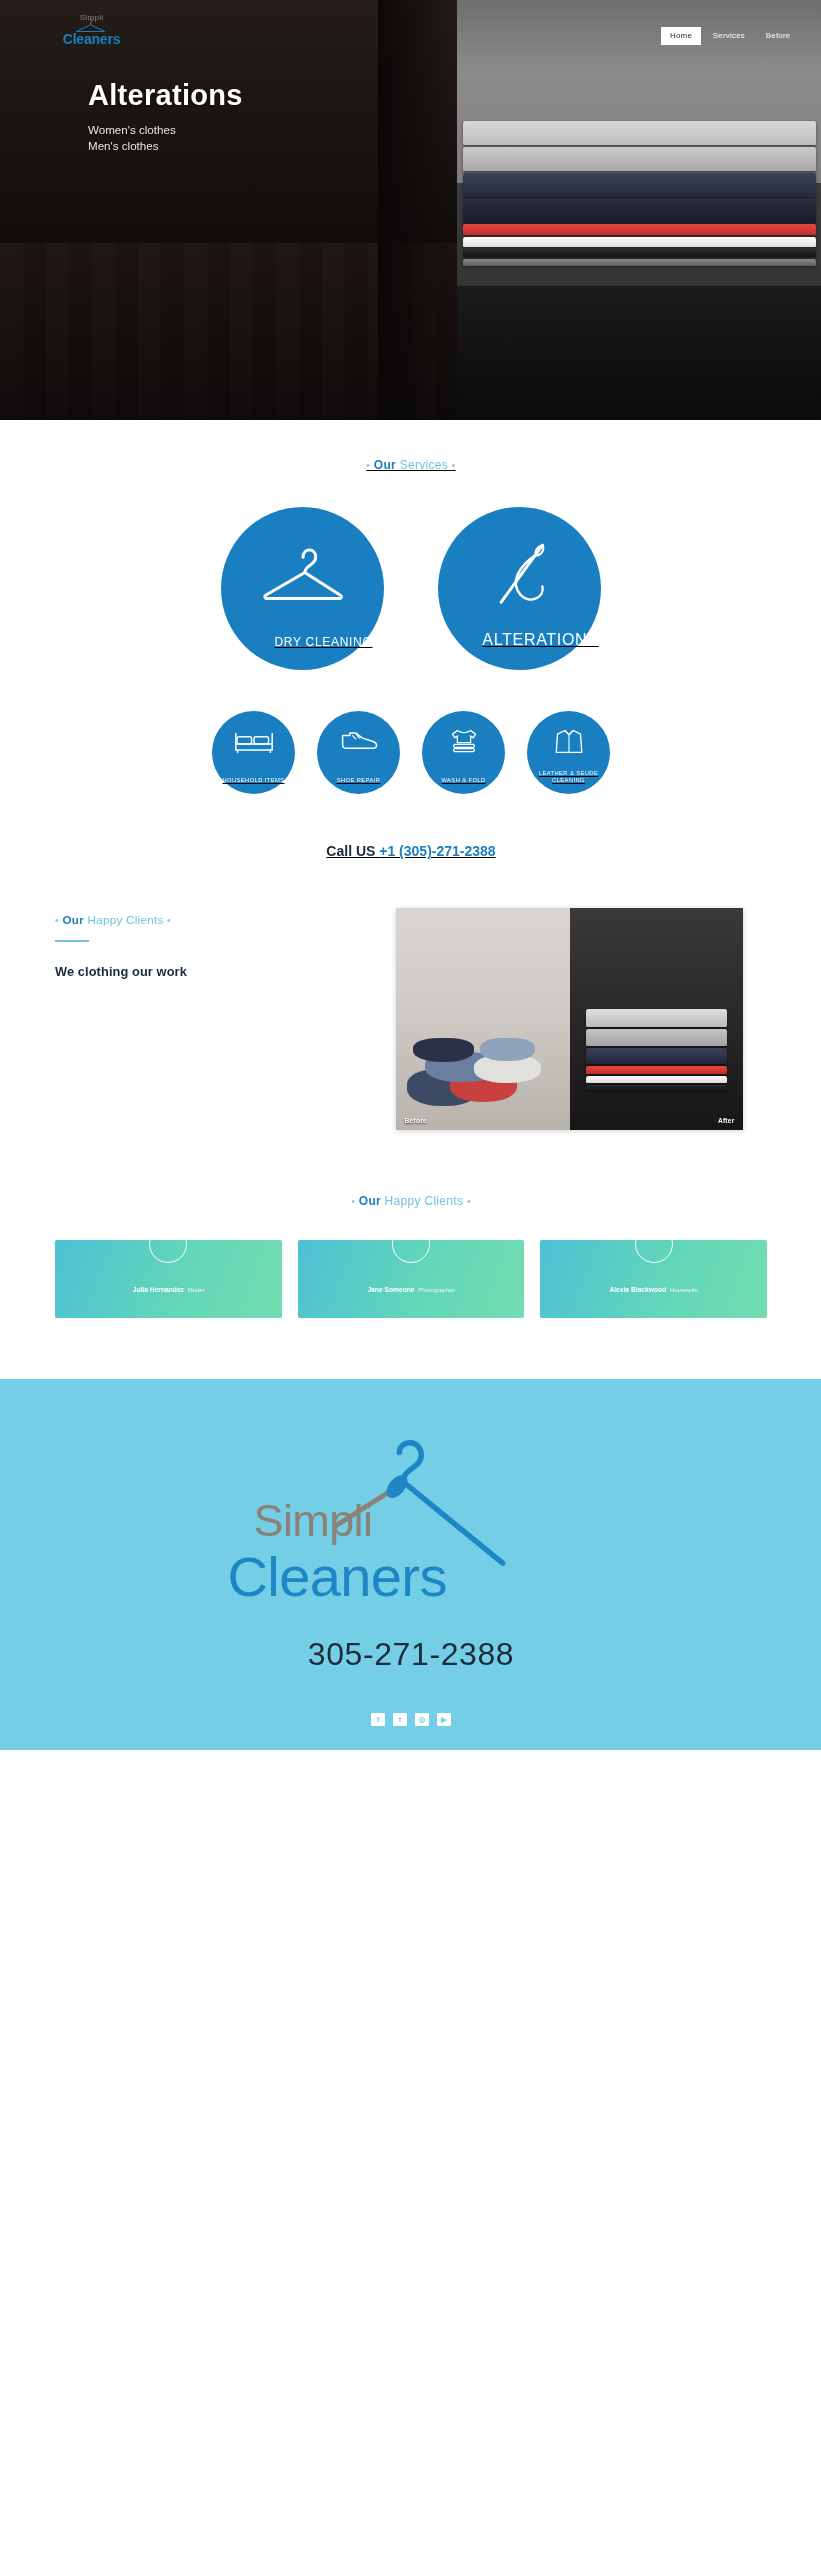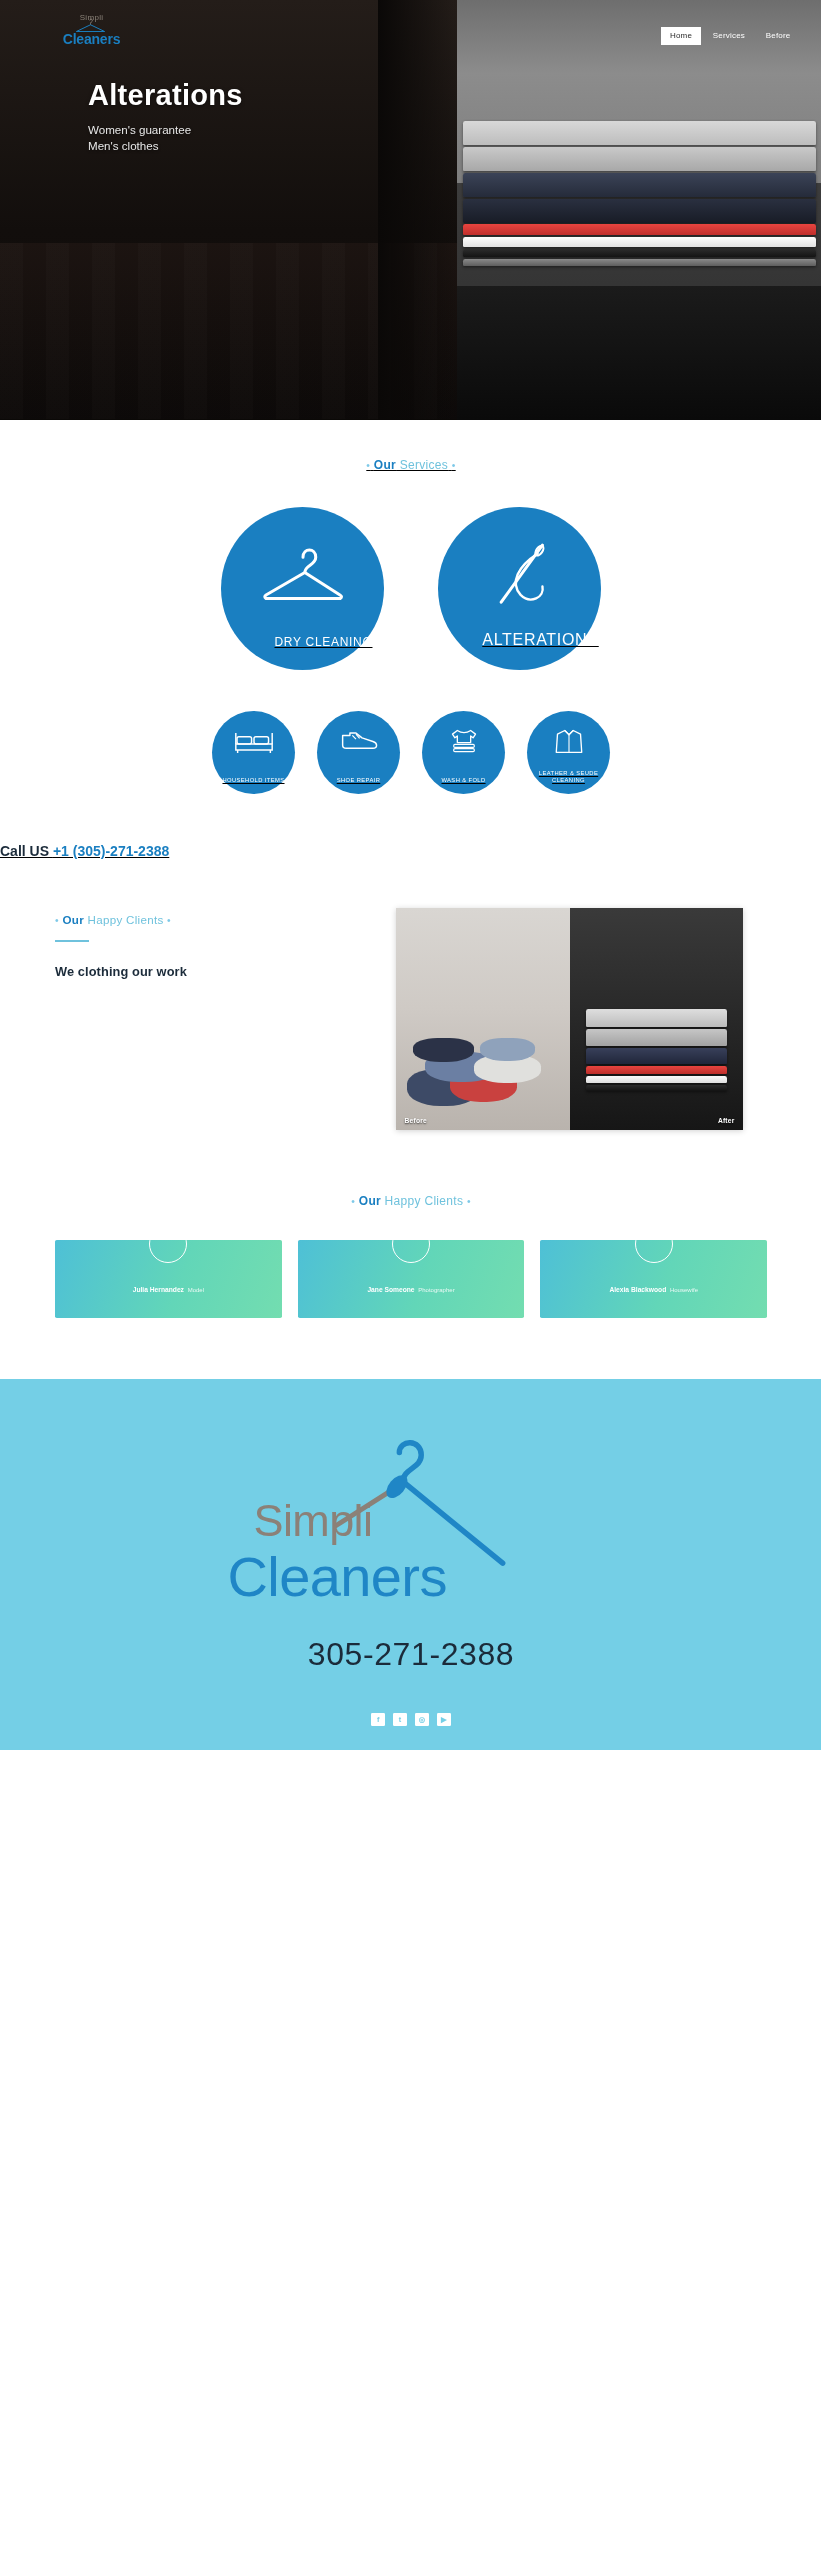--- a/index.html
+++ b/index.html
@@ -110,21 +110,21 @@
   .circle-sm {
     width:83px; height:83px; border-radius:50%;
     background:#1a7fc1; color:#fff;
     display:flex; flex-direction:column; align-items:center; justify-content:flex-end;
     padding-bottom:9.7px; position:relative; text-align:center;
   }
   .circle-sm .lbl { font-size:5.8px; letter-spacing:0.4px; line-height:1.25; padding:0 4.9px; }
   .circle-sm svg { position:absolute; top:17px; left:50%; transform:translateX(-50%); }
 
   .callus {
-    margin-top:49px; font-size:14px; font-weight:bold; color:#1b2b3a;
+    text-align:center; margin-top:49px; font-size:14px; font-weight:bold; color:#1b2b3a;
   }
   .callus .num { color:#1a7fc1; }
 
   
   .guarantee { display:flex; padding:49px 55px 0 55px; gap:37px; }
   .g-left { width:304px; padding-top:4.9px; }
   .g-left .sh { text-align:left; font-size:11.6px; }
   .g-rule { width:34px; height:2.4px; background:#6fc2dd; margin-top:13.4px; }
   .g-left h3 { margin-top:22px; font-size:12.8px; color:#1b2b3a; font-weight:bold; letter-spacing:0.1px; }
   .g-right { flex:1; }
@@ -225,21 +225,21 @@
 
     <div class="nav">
       <a class="active" href="#">Home</a>
       <a href="#">Services</a>
       <a href="#">Before</a>
     </div>
 
     <div class="hero-text">
       <h1>Alterations</h1>
       <p>
-        <span>Women's guarantee</span><br>
+        <span>Women's clothes</span><br>
         <span>Men's clothes</span>
       </p>
     </div>
   </div>
 
   <div class="services">
     <div class="sec-head">
       <span class="dot">•</span>
       <span class="our">Our</span><span class="rest"> Services</span>
       <span class="dot">•</span>

